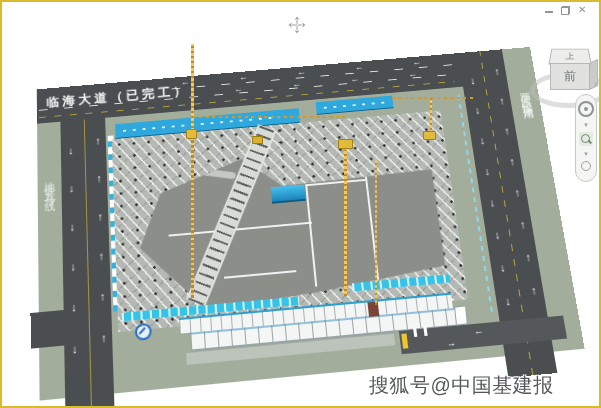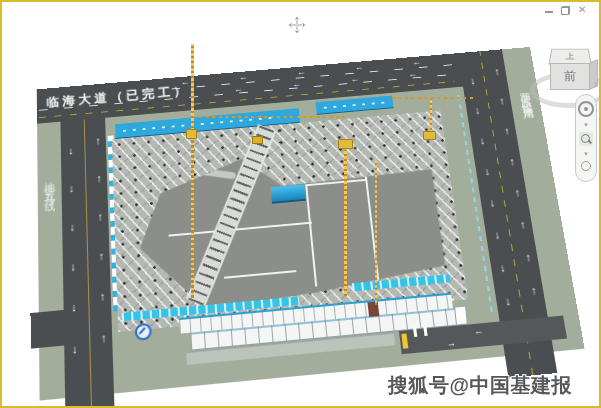--- a/index.html
+++ b/index.html
@@ -170,21 +170,21 @@
     display:flex;flex-direction:column;align-items:center;padding-top:6px;gap:4px;box-sizing:border-box;}
   .nb-wheel{width:12px;height:12px;border:2px solid #8f9496;border-radius:50%;
     display:flex;align-items:center;justify-content:center;}
   .nb-wheel i{width:4px;height:4px;background:#8f9496;border-radius:50%;}
   .nb-chev{font-size:7px;color:#9aa0a2;line-height:7px;}
   .nb-zoom{width:14px;height:14px;background:#e3ecdf;border-radius:2px;position:relative;}
   .nb-zoom i{position:absolute;left:2px;top:2px;width:7px;height:7px;border:1.5px solid #77817a;border-radius:50%;}
   .nb-zoom b{position:absolute;left:9px;top:9px;width:4px;height:1.5px;background:#77817a;transform:rotate(45deg);}
   .nb-dot{width:8px;height:8px;border:1.5px solid #9aa0a2;border-radius:50%;}
 
-  .watermark{left:388px;top:372px;font-size:20px;font-weight:bold;color:#54585a;letter-spacing:.5px;
+  .watermark{left:369px;top:372px;font-size:20px;font-weight:normal;color:#54585a;letter-spacing:.5px;
     z-index:35;white-space:nowrap;
     text-shadow:-1px -1px 0 #fff,1px -1px 0 #fff,-1px 1px 0 #fff,1px 1px 0 #fff;}
 </style>
 </head>
 <body>
 
 <div class="abs frame"></div>
 
 <div class="abs" style="inset:0;">
 

